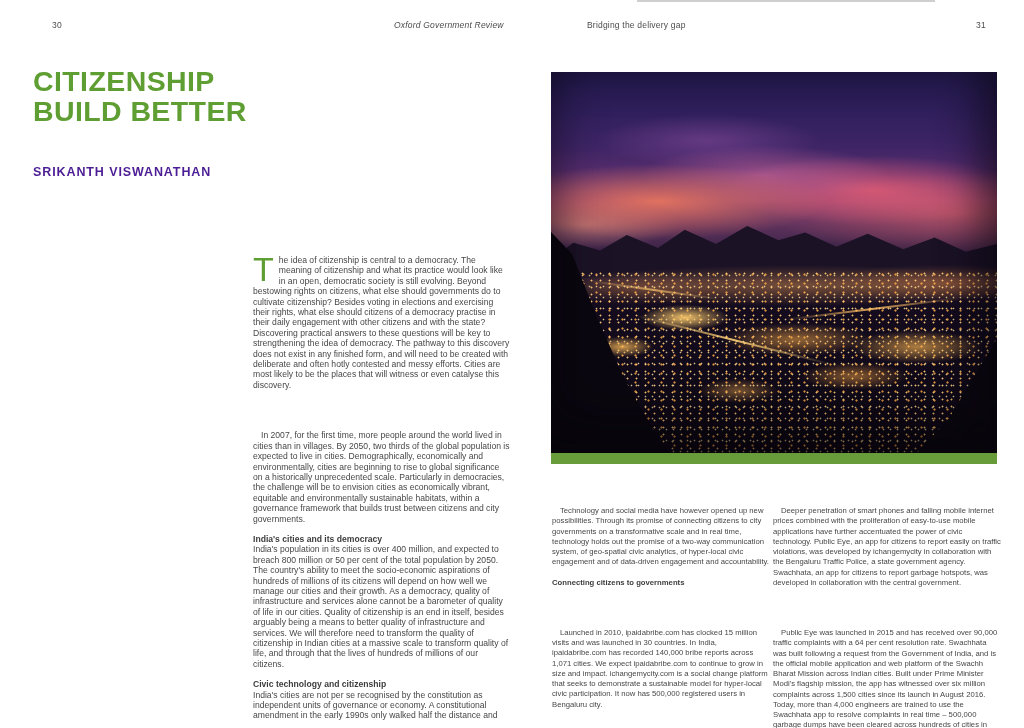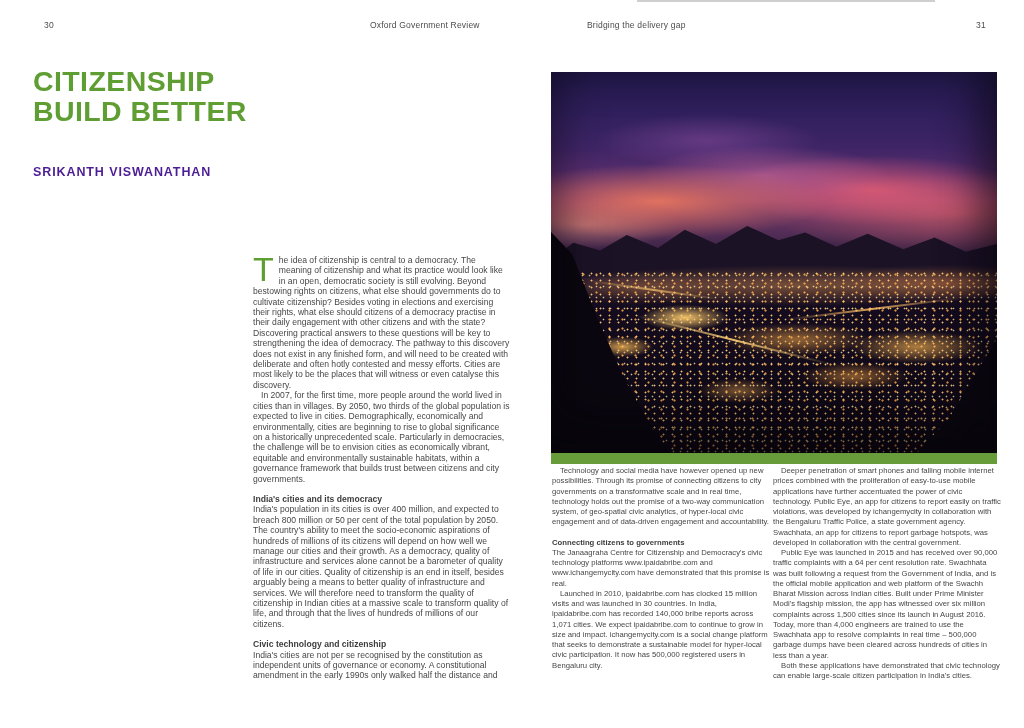--- a/index.html
+++ b/index.html
@@ -5,22 +5,22 @@
   html,body { margin:0; padding:0; }
   body {
     width:1024px; height:728px; position:relative; background:#ffffff;
     font-family:"Liberation Sans", sans-serif; overflow:hidden;
     -webkit-font-smoothing:antialiased;
   }
   .abs { position:absolute; }
 
   
   .runhead { font-size:8.5px; color:#4c4c4c; letter-spacing:.2px; }
-  #pgL { left:44px; top:20px; }
-  #journal { left:370px; top:20px; }
+  #pgL { left:52px; top:20px; }
+  #journal { left:394px; top:20px;font-style:italic; }
   #section { left:551px; top:20px;padding-left:36px; }
   #pgR { left:976px; top:20px;text-align:right; }
   #edge-artifact { left:637px; top:0; width:298px; height:2px; background:#bfbfbf; opacity:.75; }
 
   
   #title { left:33px; top:66px; width:250px; }
   .title-line {
     font-size:28.5px; font-weight:700; line-height:30px; color:#5f9e32;
     letter-spacing:.4px;
   }
@@ -28,21 +28,21 @@
     left:33px; top:165px; font-size:12.5px; font-weight:700; color:#4c1d95;
     letter-spacing:.9px;
   }
 
   
   .col { position:absolute; color:#474747; }
   #col-left  { left:253px; top:255px; width:258px; font-size:8.6px; line-height:10.4px; }
   #col-mid   { left:552px; top:466px; width:221px; font-size:7.7px; line-height:10.25px; }
   #col-right { left:773px; top:466px; width:228px; font-size:7.7px; line-height:10.25px; }
   .col p { margin:0; text-align:left; }
-  .col p.indent { text-indent:8px; }
+  .col p.indent { text-indent:8px;margin-top:40px; }
   .col .subhead { font-weight:700; color:#3d3d3d; margin-top:10px; }
   .dropcap {
     float:left; color:#5f9e32; font-size:34px; line-height:27px;
     padding:1px 5px 0 0; font-weight:400;
   }
 
   
   #photo {
     left:551px; top:72px; width:446px; height:381px; overflow:hidden;
     background:linear-gradient(180deg,
@@ -135,20 +135,19 @@
     <p class=""><span class="dropcap">T</span>he idea of citizenship is central to a democracy. The meaning of citizenship and what its practice would look like in an open, democratic society is still evolving. Beyond bestowing rights on citizens, what else should governments do to cultivate citizenship? Besides voting in elections and exercising their rights, what else should citizens of a democracy practise in their daily engagement with other citizens and with the state? Discovering practical answers to these questions will be key to strengthening the idea of democracy. The pathway to this discovery does not exist in any finished form, and will need to be created with deliberate and often hotly contested and messy efforts. Cities are most likely to be the places that will witness or even catalyse this discovery.</p>
     <p class="indent">In 2007, for the first time, more people around the world lived in cities than in villages. By 2050, two thirds of the global population is expected to live in cities. Demographically, economically and environmentally, cities are beginning to rise to global significance on a historically unprecedented scale. Particularly in democracies, the challenge will be to envision cities as economically vibrant, equitable and environmentally sustainable habitats, within a governance framework that builds trust between citizens and city governments.</p>
     <div class="subhead">India's cities and its democracy</div>
     <p class="">India's population in its cities is over 400 million, and expected to breach 800 million or 50 per cent of the total population by 2050. The country's ability to meet the socio-economic aspirations of hundreds of millions of its citizens will depend on how well we manage our cities and their growth. As a democracy, quality of infrastructure and services alone cannot be a barometer of quality of life in our cities. Quality of citizenship is an end in itself, besides arguably being a means to better quality of infrastructure and services. We will therefore need to transform the quality of citizenship in Indian cities at a massive scale to transform quality of life, and through that the lives of hundreds of millions of our citizens.</p>
     <div class="subhead">Civic technology and citizenship</div>
     <p class="">India's cities are not per se recognised by the constitution as independent units of governance or economy. A constitutional amendment in the early 1990s only walked half the distance and</p>
   </div>
 <div class="col" id="col-mid">
     <p class="indent">Technology and social media have however opened up new possibilities. Through its promise of connecting citizens to city governments on a transformative scale and in real time, technology holds out the promise of a two-way communication system, of geo-spatial civic analytics, of hyper-local civic engagement and of data-driven engagement and accountability.</p>
     <div class="subhead">Connecting citizens to governments</div>
-    <p class="">The Janaagraha Centre for Citizenship and Democracy's civic technology platforms www.ipaidabribe.com and www.ichangemycity.com have demonstrated that this promise is real.</p>
     <p class="indent">Launched in 2010, ipaidabribe.com has clocked 15 million visits and was launched in 30 countries. In India, ipaidabribe.com has recorded 140,000 bribe reports across 1,071 cities. We expect ipaidabribe.com to continue to grow in size and impact. ichangemycity.com is a social change platform that seeks to demonstrate a sustainable model for hyper-local civic participation. It now has 500,000 registered users in Bengaluru city.</p>
   </div>
 <div class="col" id="col-right">
     <p class="indent">Deeper penetration of smart phones and falling mobile internet prices combined with the proliferation of easy-to-use mobile applications have further accentuated the power of civic technology. Public Eye, an app for citizens to report easily on traffic violations, was developed by ichangemycity in collaboration with the Bengaluru Traffic Police, a state government agency. Swachhata, an app for citizens to report garbage hotspots, was developed in collaboration with the central government.</p>
     <p class="indent">Public Eye was launched in 2015 and has received over 90,000 traffic complaints with a 64 per cent resolution rate. Swachhata was built following a request from the Government of India, and is the official mobile application and web platform of the Swachh Bharat Mission across Indian cities. Built under Prime Minister Modi's flagship mission, the app has witnessed over six million complaints across 1,500 cities since its launch in August 2016. Today, more than 4,000 engineers are trained to use the Swachhata app to resolve complaints in real time – 500,000 garbage dumps have been cleared across hundreds of cities in less than a year.</p>
     <p class="indent">Both these applications have demonstrated that civic technology can enable large-scale citizen participation in India's cities.</p>
   </div>
 
 </body></html>

